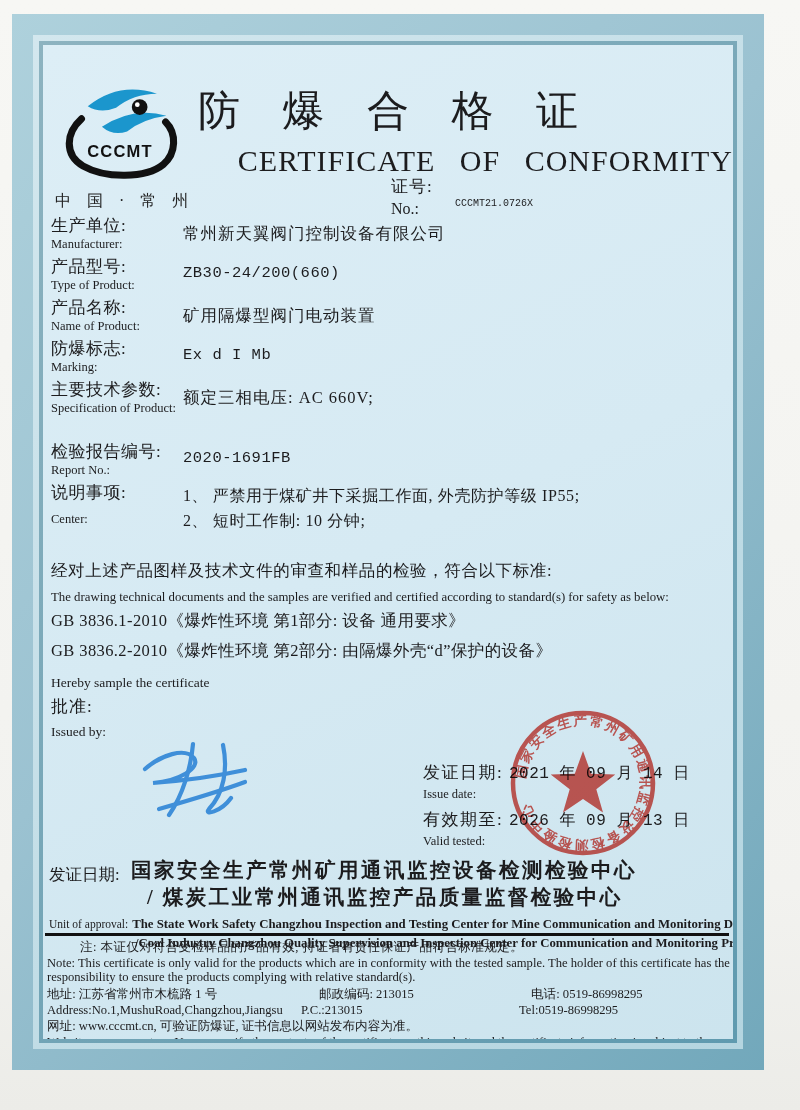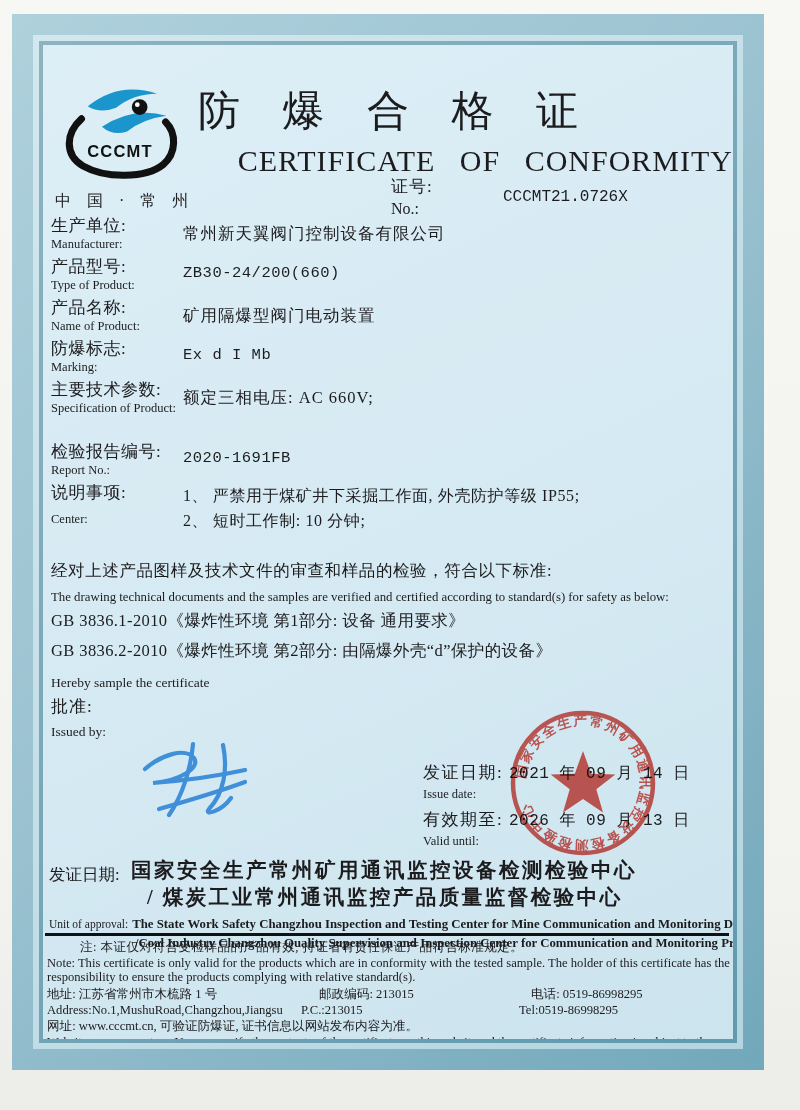--- a/index.html
+++ b/index.html
@@ -19,22 +19,22 @@
   
   .logo-wrap{left:12px;top:36px;width:130px;text-align:center;}
   .logo-region{font-size:16px;letter-spacing:6px;margin-top:2px;color:#222;white-space:nowrap;}
   .title-cn{left:0;right:0;top:38px;text-align:center;font-size:42px;letter-spacing:16px;
             text-indent:16px;font-weight:500;white-space:nowrap;}
   .title-en{left:0;right:0;top:99px;text-align:right;font-size:30px;word-spacing:16px;
             letter-spacing:1px;white-space:nowrap;}
   .certno{left:348px;top:130px;}
   .certno-lab-cn{font-size:17px;letter-spacing:1px;}
   .certno-lab-en{font-size:16px;margin-top:2px;}
-  .certno-val{position:absolute;left:64px;top:13px;font-family:"Liberation Mono","DejaVu Sans Mono",monospace;
-            font-size:16px;white-space:nowrap;margin-left:48px;}
+  .certno-val{position:absolute;left:64px;top:23px;font-family:"Liberation Mono","DejaVu Sans Mono",monospace;
+            font-size:10px;white-space:nowrap;}
 
   
   .fields{left:8px;top:170px;width:670px;}
   .frow{display:flex;margin-bottom:4px;min-height:37px;}
   .flabels{width:132px;flex:0 0 132px;}
   .flab-cn{font-size:17px;line-height:21px;letter-spacing:.5px;white-space:nowrap;}
   .flab-en{font-size:12.5px;line-height:16px;white-space:nowrap;}
   .fval{padding-top:8px;font-size:16.5px;letter-spacing:1px;white-space:nowrap;}
   .mono{font-family:"Liberation Mono","DejaVu Sans Mono",monospace;font-size:15.5px;letter-spacing:.5px;}
 
@@ -193,21 +193,21 @@
       <div class="abs dates">
         <div class="date-cn">
           <span>发证日期:</span>
           <span class="date-val">2021 年 09 月 14 日</span>
         </div>
         <div class="date-en">Issue date:</div>
         <div class="date-cn">
           <span>有效期至:</span>
           <span class="date-val">2026 年 09 月 13 日</span>
         </div>
-        <div class="date-en">Valid until:</div>
+        <div class="date-en">Valid tested:</div>
       </div>
 
       <div class="abs stamp">
         <svg width="164" height="164" viewBox="0 0 164 164">
           <defs>
             <path id="ringPath" d="M82,82 m-58,0 a58,58 0 1,1 116,0 a58,58 0 1,1 -116,0"></path>
           </defs>
           <circle cx="82" cy="82" r="70" fill="none" stroke="#dd4a42" stroke-width="4.5"></circle>
           <polygon points="82,50 90.2,72.7 114.3,73.5 95.3,88.3 102,111.5 82,98 62,111.5 68.7,88.3 49.7,73.5 73.8,72.7" fill="#dd4a42"></polygon>
           <text font-size="13.5" letter-spacing="2" fill="#dd4a42" font-family="Liberation Serif, serif" font-weight="bold">

